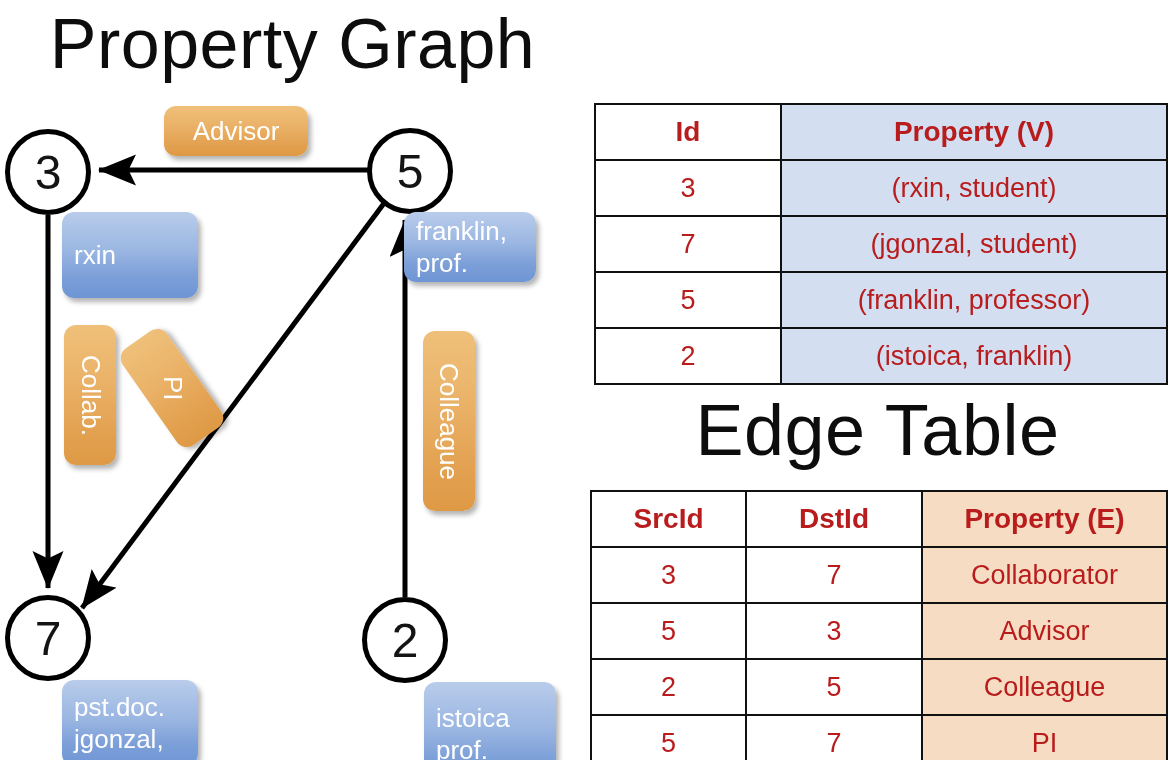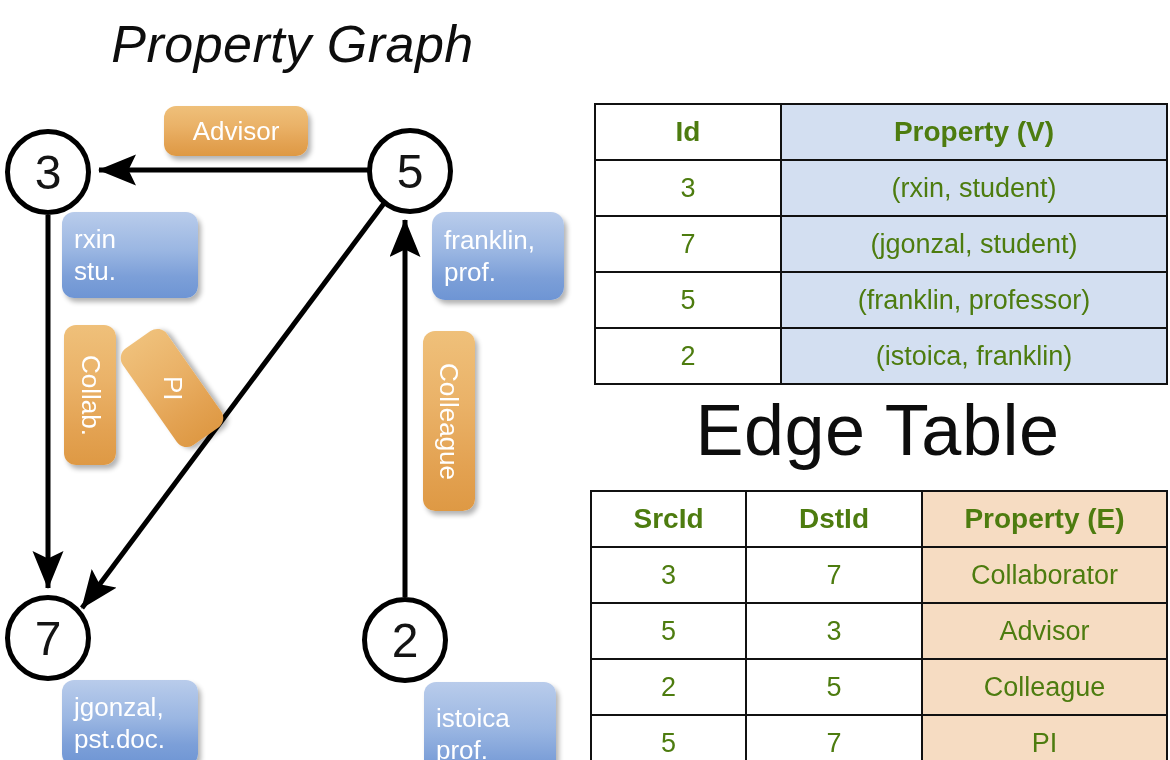--- a/index.html
+++ b/index.html
@@ -13,21 +13,21 @@
   
   .title{
     position:absolute;
     font-family:"Liberation Sans", sans-serif;
     font-weight:300;
     color:#0d0d0d;
     letter-spacing:0.5px;
     white-space:nowrap;
     text-align:center;
   }
-  #title-graph{left:0;top:14px;width:585px;font-size:52px;line-height:60px;font-style:italic;}
+  #title-graph{left:0;top:14px;width:585px;font-size:70px;line-height:60px;}
   #title-vertex{left:585px;top:14px;width:585px;font-size:52px;line-height:60px;}
   #title-edge{left:585px;top:400px;width:585px;font-size:72px;line-height:60px;}
 
   
   #graph-panel{position:absolute;left:0;top:0;width:585px;height:760px;}
   #graph-svg{position:absolute;left:0;top:0;width:585px;height:760px;}
 
   .node{
     position:absolute;
     border:5px solid #000;
@@ -74,21 +74,21 @@
   .tbl{
     position:absolute;
     border-collapse:collapse;
     table-layout:fixed;
     font-family:"Liberation Sans", sans-serif;
   }
   .tbl td,.tbl th{
     border:2px solid #111;
     text-align:center;
     font-weight:400;
-    color:#4d7c0f;
+    color:#b91c1c;
     font-size:27px;
     padding:0;
     height:54px;
   }
   .tbl th{font-weight:700;font-size:28px;}
   .v-prop{background:#d3dff1;}
   .e-prop{background:#f6dcc2;}
   .num-cell{background:#ffffff;}
 
   #vertex-table{left:594px;top:103px;width:572px;}
@@ -128,29 +128,28 @@
     </div>
     <div class="node" style="left:5px;top:595px;width:86px;height:86px;">
       <span>7</span>
     </div>
     <div class="node" style="left:362px;top:597px;width:86px;height:86px;">
       <span>2</span>
     </div>
 
     <div class="prop-box" style="left:62px;top:186px;width:136px;height:86px;">
       <span>rxin</span>
-      <span>stu.</span>
-    </div>
-    <div class="prop-box" style="left:432px;top:186px;width:132px;height:88px;border-radius:13px;">
+    </div>
+    <div class="prop-box" style="left:404px;top:186px;width:132px;height:70px;">
       <span>franklin,</span>
       <span>prof.</span>
     </div>
     <div class="prop-box" style="left:62px;top:654px;width:136px;height:86px;">
+      <span>pst.doc.</span>
       <span>jgonzal,</span>
-      <span>pst.doc.</span>
     </div>
     <div class="prop-box" style="left:424px;top:656px;width:132px;height:104px;">
       <span>istoica</span>
       <span>prof.</span>
     </div>
 
     <div class="edge-label" style="left:164px;top:106px;width:144px;height:50px;">
       <span>Advisor</span>
     </div>
 

